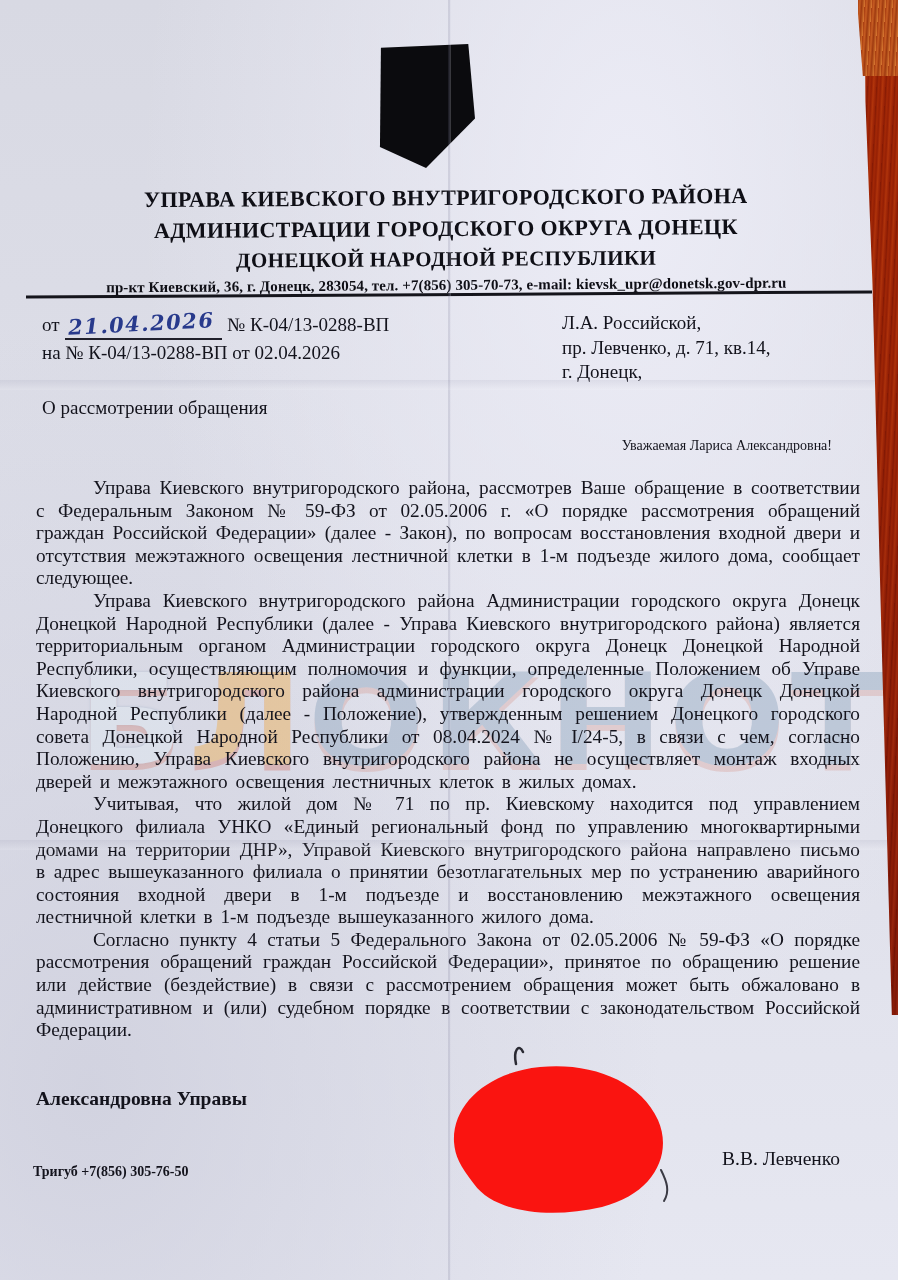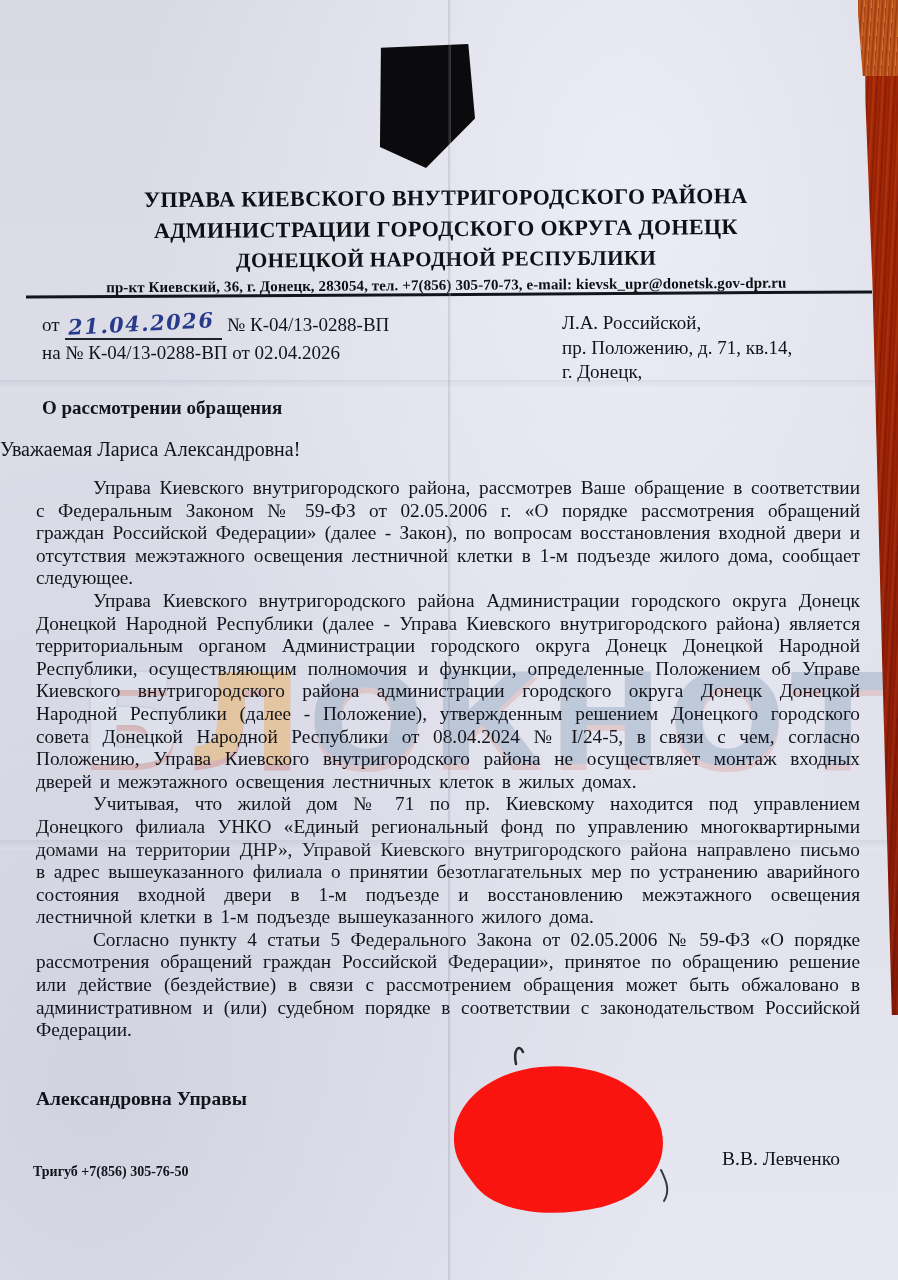--- a/index.html
+++ b/index.html
@@ -41,22 +41,22 @@
   .lh-big{font-size:22px;font-weight:bold;line-height:31px;letter-spacing:.4px;}
   .lh-mid{font-size:21px;font-weight:bold;line-height:30px;letter-spacing:.4px;}
   .lh-address{font-size:15px;font-weight:bold;margin-top:3px;letter-spacing:.1px;}
   .rule{position:absolute;left:26px;top:293px;width:846px;height:3px;background:#14141b;z-index:2;transform:rotate(-.35deg);}
   
   .ref{position:absolute;left:42px;top:311px;font-size:19px;line-height:26px;color:#13131c;z-index:2;}
   .hand-wrap{display:inline-block;border-bottom:2px solid #20202b;padding:0 8px 0 3px;margin:0 5px;}
   .hand{display:inline-block;font-family:"DejaVu Serif",serif;font-style:italic;font-weight:bold;
     color:#283a8c;font-size:21px;letter-spacing:1.5px;transform:rotate(-3deg);}
   .recipient{position:absolute;left:562px;top:311px;font-size:19px;line-height:24.5px;color:#13131c;z-index:2;}
-  .subject{position:absolute;left:42px;top:397px;font-size:19px;color:#13131c;z-index:2;font-weight:bold;}
-  .salutation{position:absolute;left:0;top:438px;width:832px;text-align:left;font-size:20px;color:#13131c;z-index:2;}
+  .subject{position:absolute;left:42px;top:397px;font-size:19px;color:#13131c;z-index:2;}
+  .salutation{position:absolute;left:0;top:438px;width:832px;text-align:right;font-size:14px;color:#13131c;z-index:2;}
   
   .body{position:absolute;left:36px;top:477px;width:824px;z-index:2;
     font-size:19.3px;line-height:22.6px;color:#14141d;text-align:justify;word-spacing:3px;}
   .body p{margin:0;text-indent:57px;}
   
   .watermark{position:absolute;left:78px;top:640px;width:792px;z-index:1;text-align:center;white-space:nowrap;
     font-family:"DejaVu Sans",sans-serif;font-weight:bold;font-size:138px;letter-spacing:5px;
     opacity:.40;transform:scaleY(.92);}
   .wm-b{color:#e3edf5;text-shadow:0 6px 0 rgba(205,75,45,.55),0 0 3px rgba(110,140,170,.85);}
   .wm-l{color:#f2a83b;text-shadow:0 6px 0 rgba(205,60,35,.6);}
@@ -94,21 +94,21 @@
   </div>
   <div class="rule"></div>
 
   <div class="ref">
     <div><span>от</span><span class="hand-wrap"><span class="hand">21.04.2026</span></span><span>№ К-04/13-0288-ВП</span></div>
     <div>на № К-04/13-0288-ВП от 02.04.2026</div>
   </div>
 
   <div class="recipient">
     <div>Л.А. Российской,</div>
-    <div>пр. Положению, д. 71, кв.14,</div>
+    <div>пр. Левченко, д. 71, кв.14,</div>
     <div>г. Донецк,</div>
   </div>
 
   <div class="subject">О рассмотрении обращения</div>
   <div class="salutation">Уважаемая Лариса Александровна!</div>
 
   <div class="body">
     <p>Управа Киевского внутригородского района, рассмотрев Ваше обращение в соответствии с Федеральным Законом № 59-ФЗ от 02.05.2006 г. «О порядке рассмотрения обращений граждан Российской Федерации» (далее - Закон), по вопросам восстановления входной двери и отсутствия межэтажного освещения лестничной клетки в 1-м подъезде жилого дома, сообщает следующее.</p>
     <p>Управа Киевского внутригородского района Администрации городского округа Донецк Донецкой Народной Республики (далее - Управа Киевского внутригородского района) является территориальным органом Администрации городского округа Донецк Донецкой Народной Республики, осуществляющим полномочия и функции, определенные Положением об Управе Киевского внутригородского района администрации городского округа Донецк Донецкой Народной Республики (далее - Положение), утвержденным решением Донецкого городского совета Донецкой Народной Республики от 08.04.2024 № I/24-5, в связи с чем, согласно Положению, Управа Киевского внутригородского района не осуществляет монтаж входных дверей и межэтажного освещения лестничных клеток в жилых домах.</p>
     <p>Учитывая, что жилой дом № 71 по пр. Киевскому находится под управлением Донецкого филиала УНКО «Единый региональный фонд по управлению многоквартирными домами на территории ДНР», Управой Киевского внутригородского района направлено письмо в адрес вышеуказанного филиала о принятии безотлагательных мер по устранению аварийного состояния входной двери в 1-м подъезде и восстановлению межэтажного освещения лестничной клетки в 1-м подъезде вышеуказанного жилого дома.</p>

